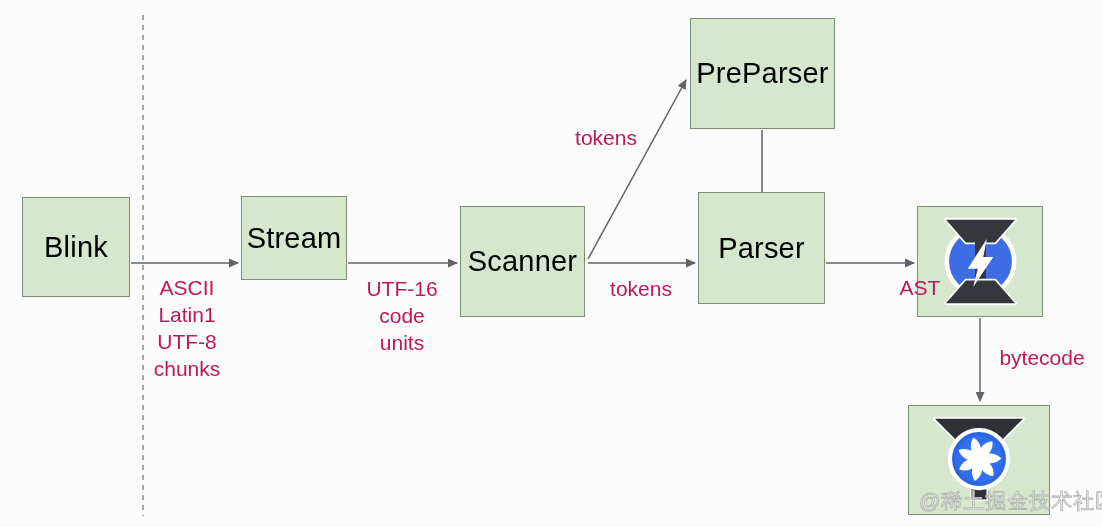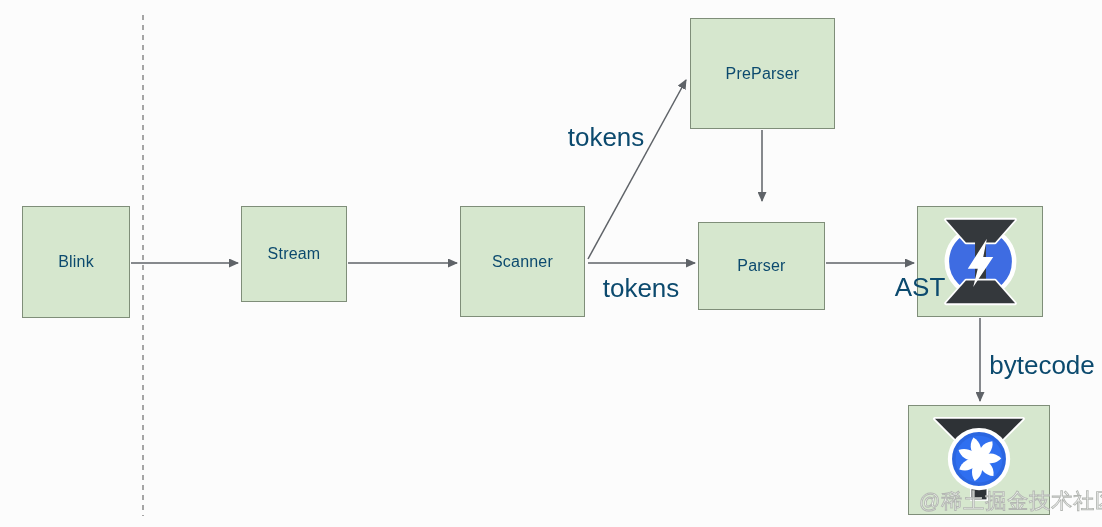--- a/index.html
+++ b/index.html
@@ -13,51 +13,51 @@
   #wires{position:absolute;left:0;top:0;z-index:1;}
   .node{
     position:absolute;
     background:#d6e7ce;
     border:1.6px solid #7f8e79;
     box-sizing:border-box;
     display:flex;align-items:center;justify-content:center;
     z-index:2;
   }
   .node .lbl{
-    font-size:16px;color:#0c4a6e;letter-spacing:.2px;
+    font-size:29px;color:#000000;letter-spacing:.2px;
   }
   .edge-label{
     position:absolute;z-index:3;
     transform:translateX(-50%);
-    font-size:26px;color:#0c4a6e;
+    font-size:21px;color:#be185d;
     line-height:27px;text-align:center;white-space:pre-line;
   }
   .icon-wrap{display:flex;align-items:center;justify-content:center;width:100%;height:100%;}
   #watermark{
     position:absolute;left:919px;top:487px;z-index:4;
     font-size:21px;letter-spacing:1px;
     color:rgba(255,255,255,0.75);
     -webkit-text-stroke:0.9px #b3b6b2;
     white-space:nowrap;
   }
   
-  #node-blink    {left:22px;  top:206px; width:108px; height:112px;}
-  #node-stream   {left:241px; top:206px; width:106px; height:96px;}
+  #node-blink    {left:22px;  top:197px; width:108px; height:100px;}
+  #node-stream   {left:241px; top:196px; width:106px; height:84px;}
   #node-scanner  {left:460px; top:206px; width:125px; height:111px;}
   #node-preparser{left:690px; top:18px;  width:145px; height:111px;}
-  #node-parser   {left:698px; top:222px; width:127px; height:88px;}
+  #node-parser   {left:698px; top:192px; width:127px; height:112px;}
   #node-ignition {left:917px; top:206px; width:126px; height:111px;}
   #node-turbofan {left:908px; top:405px; width:142px; height:110px;}
   
   #lbl-input-encodings{left:187px;  top:274px;}
   #lbl-utf16          {left:402px;  top:275px;}
   #lbl-tokens-upper   {left:606px;  top:124px;}
   #lbl-tokens-lower   {left:641px;  top:275px;}
   #lbl-ast            {left:920px;  top:274px;}
-  #lbl-bytecode       {left:1042px; top:352px;}
+  #lbl-bytecode       {left:1042px; top:344px;}
 </style>
 </head>
 <body>
 
 <div id="canvas">
 
   <svg id="wires" width="1102" height="527" viewBox="0 0 1102 527">
     <defs>
       <marker id="ah" markerWidth="11" markerHeight="9" refX="9" refY="4.5" orient="auto" markerUnits="userSpaceOnUse">
         <path d="M0 0 L10 4.5 L0 9 Z" fill="#5f6368"></path>
@@ -121,20 +121,27 @@
           <path d="M50 47 C 42 43 38 33 44 24 C 52 28 54 39 52 46 Z" transform="rotate(154.2 50 47)"></path>
           <path d="M50 47 C 42 43 38 33 44 24 C 52 28 54 39 52 46 Z" transform="rotate(205.6 50 47)"></path>
           <path d="M50 47 C 42 43 38 33 44 24 C 52 28 54 39 52 46 Z" transform="rotate(257 50 47)"></path>
           <path d="M50 47 C 42 43 38 33 44 24 C 52 28 54 39 52 46 Z" transform="rotate(308.4 50 47)"></path>
           <circle cx="50" cy="47" r="5"></circle>
         </g>
       </svg>
     </div>
   </div>
 
+  <div class="edge-label" id="lbl-input-encodings">ASCII
+Latin1
+UTF-8
+chunks</div>
+  <div class="edge-label" id="lbl-utf16">UTF-16
+code
+units</div>
   <div class="edge-label" id="lbl-tokens-upper">tokens</div>
   <div class="edge-label" id="lbl-tokens-lower">tokens</div>
   <div class="edge-label" id="lbl-ast">AST</div>
   <div class="edge-label" id="lbl-bytecode">bytecode</div>
 
   <div id="watermark">@稀土掘金技术社区</div>
 
 </div>
 
 </body></html>

